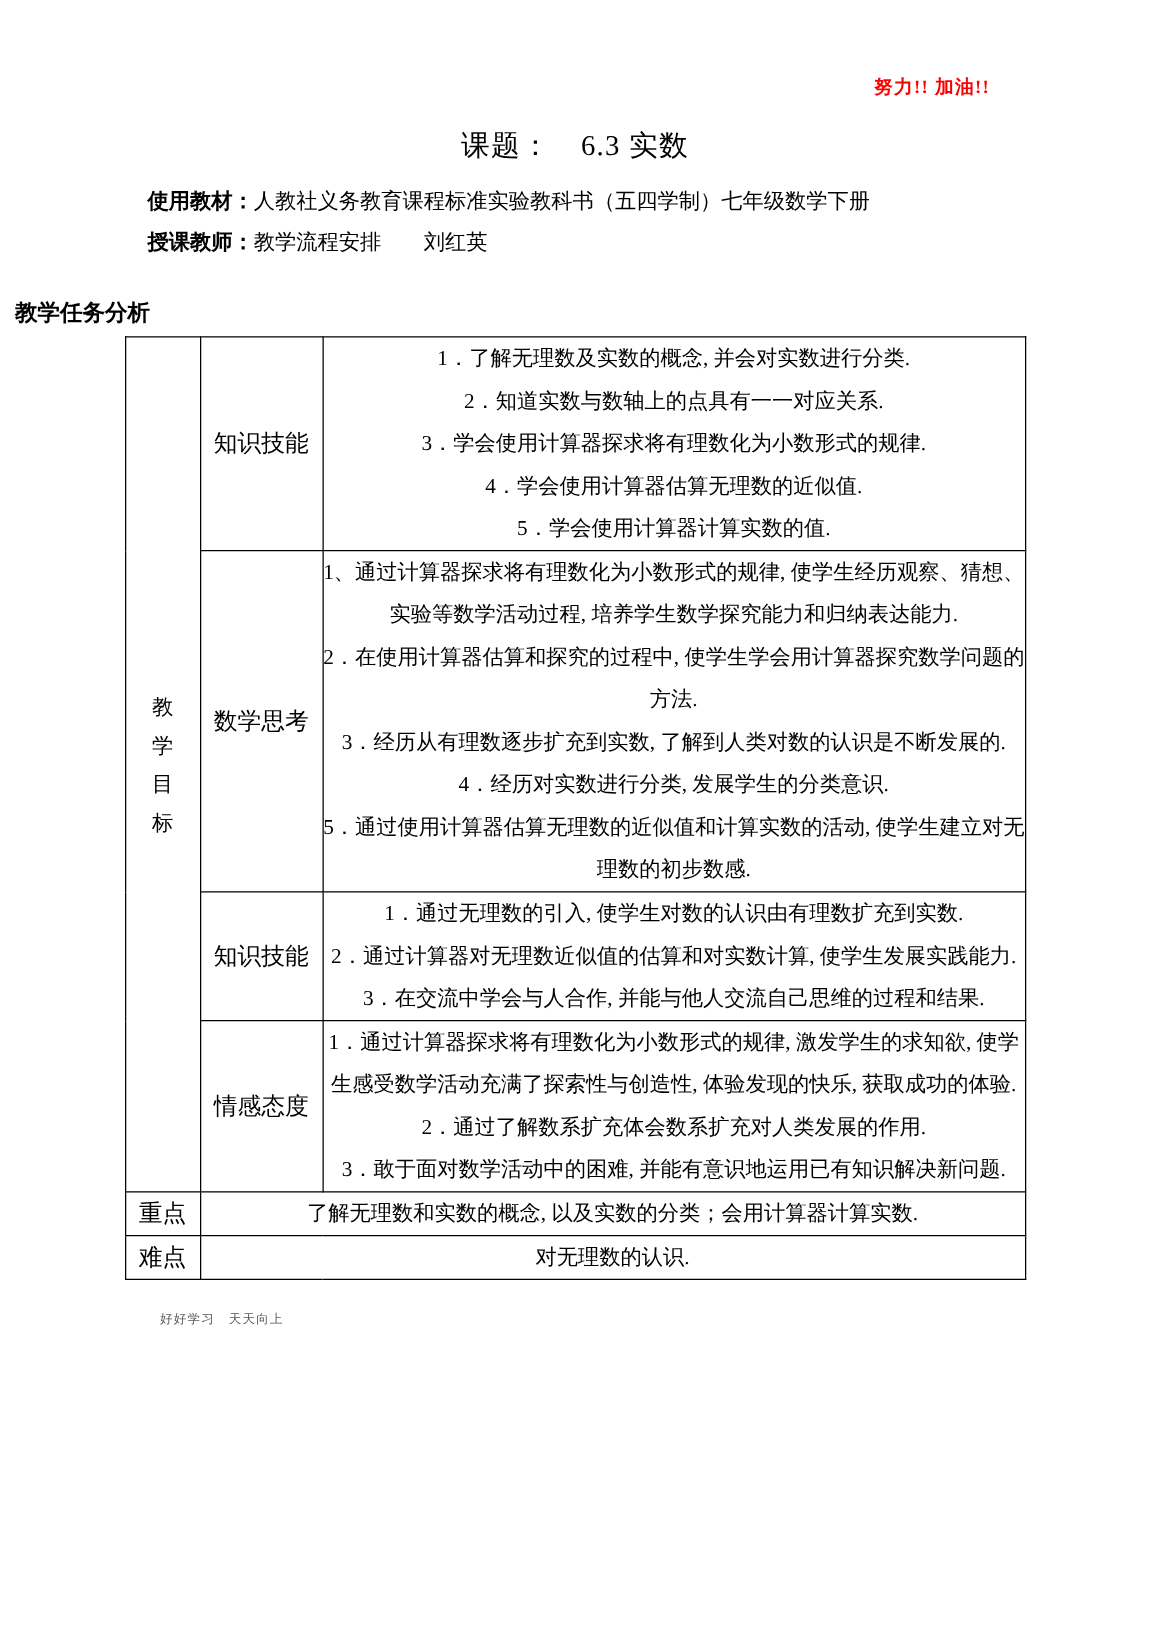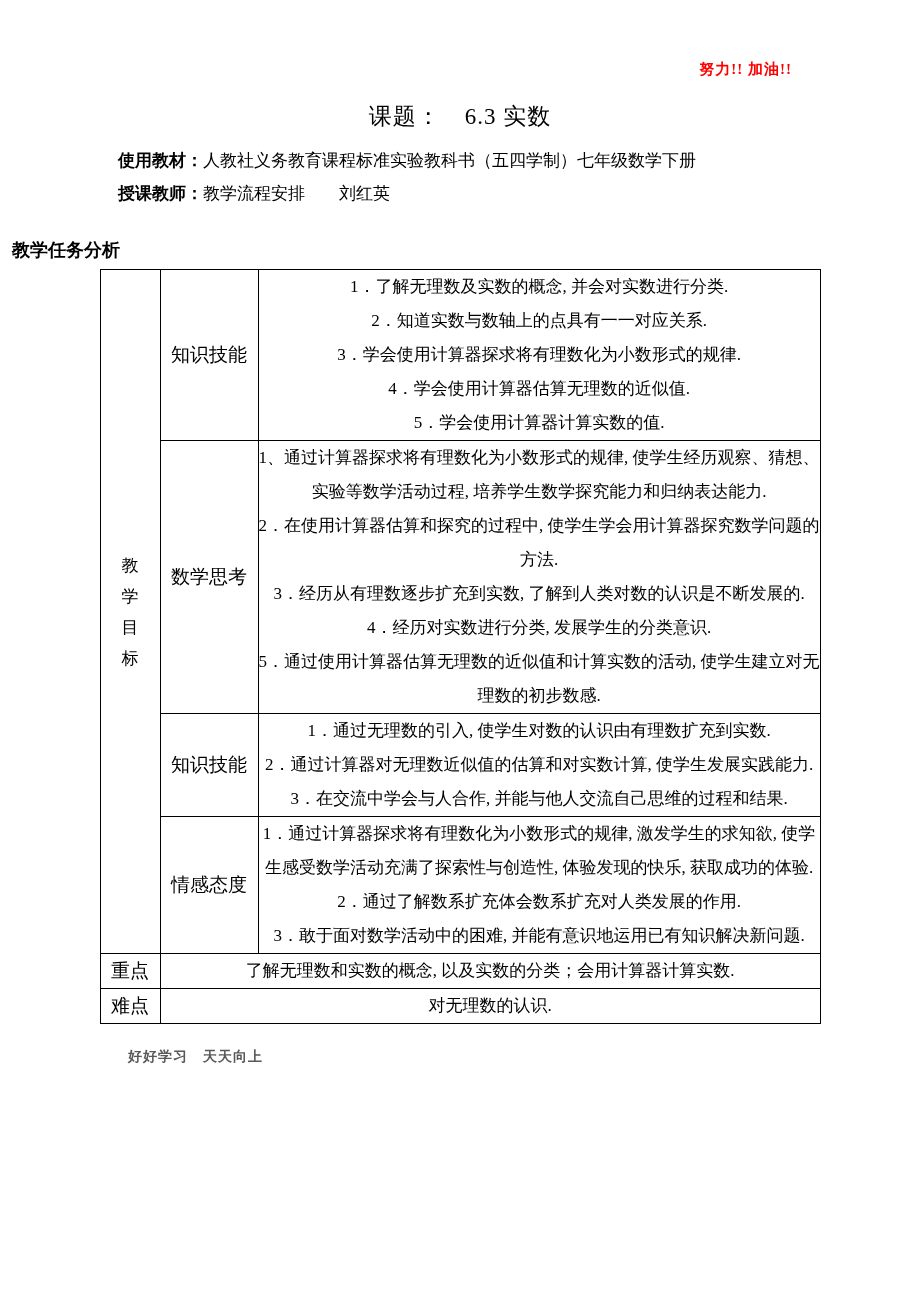--- a/index.html
+++ b/index.html
@@ -79,23 +79,22 @@
     line-height: 34px;
     padding: 3px 8px;
     white-space: pre-line;
     vertical-align: middle;
     text-align: center;
   }
   .footer-note {
     margin-top: 24px;
     margin-left: 128px;
     color: #595959;
-    font-size: 14px;
+    font-size: 10px;
     letter-spacing: 1px;
-    font-weight: bold;
   }
 </style>
 </head>
 <body>
 
 <div class="page">
 
   <div class="note">努力!! 加油!!</div>
 
   <h1 class="title">课题：　6.3 实数</h1>

